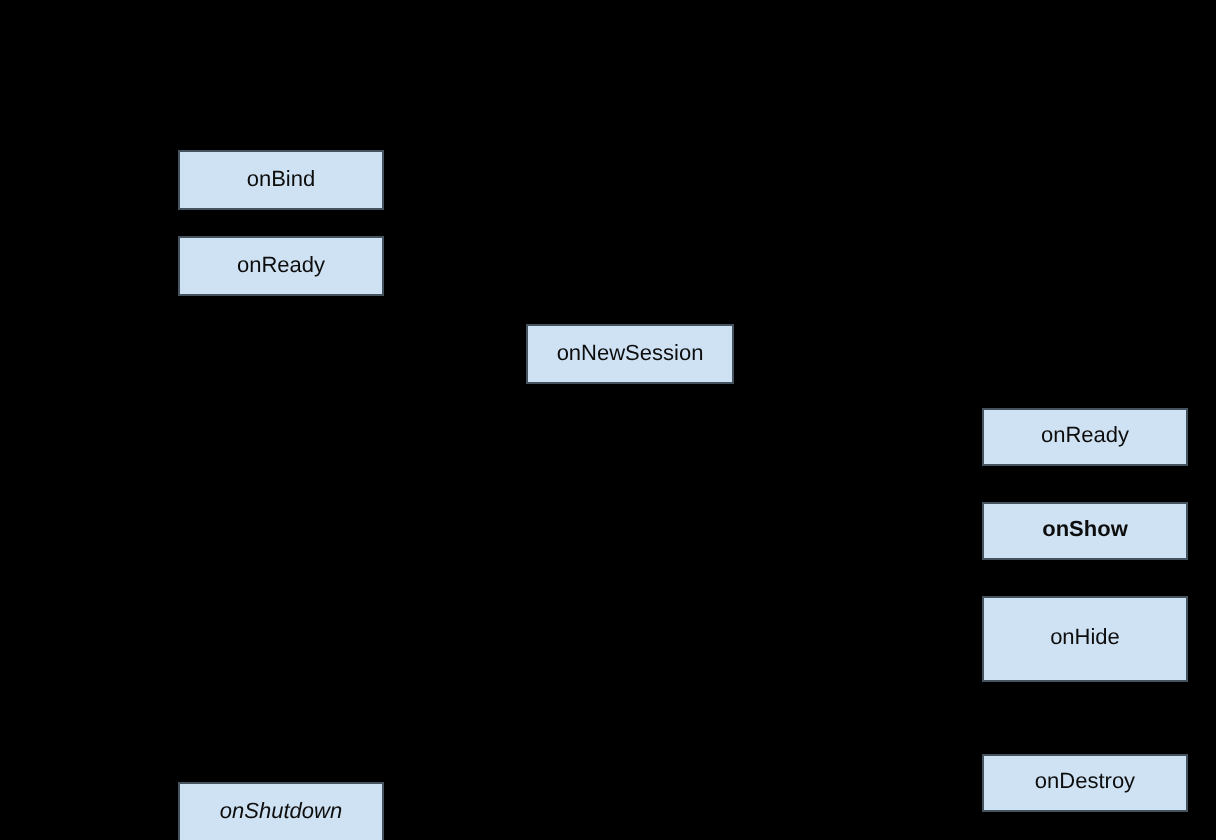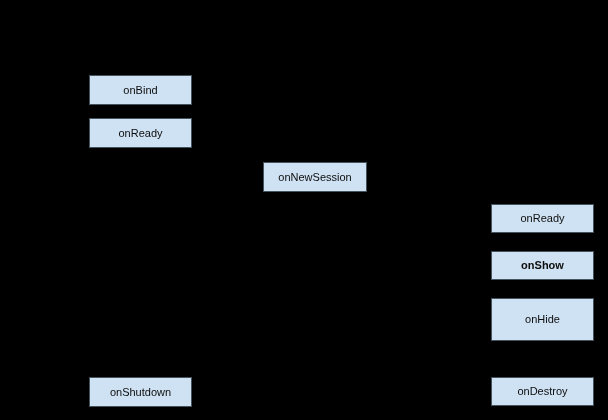--- a/index.html
+++ b/index.html
@@ -25,21 +25,21 @@
     line-height: 1;
     display: flex;
     align-items: center;
     justify-content: center;
     text-align: center;
     white-space: nowrap;
   }
   
   .n-onbind     { left: 89px;  top: 75px;  width: 103px; height: 30px; }
   .n-onready    { left: 89px;  top: 118px; width: 103px; height: 30px; }
-  .n-onshutdown { left: 89px;  top: 377px; width: 103px; height: 30px; }
+  .n-onshutdown { left: 89px;  top: 391px; width: 103px; height: 30px; font-style: italic; }
   
   .n-onnewsession { left: 263px; top: 162px; width: 104px; height: 30px; }
   
   .n-oncreate  { left: 491px; top: 204px; width: 103px; height: 29px; }
   .n-onshow    { left: 491px; top: 251px; width: 103px; height: 29px; font-weight: bold; }
   .n-onhide    { left: 491px; top: 298px; width: 103px; height: 43px; }
   .n-ondestroy { left: 491px; top: 377px; width: 103px; height: 29px; }
 </style>
 </head>
 <body>

